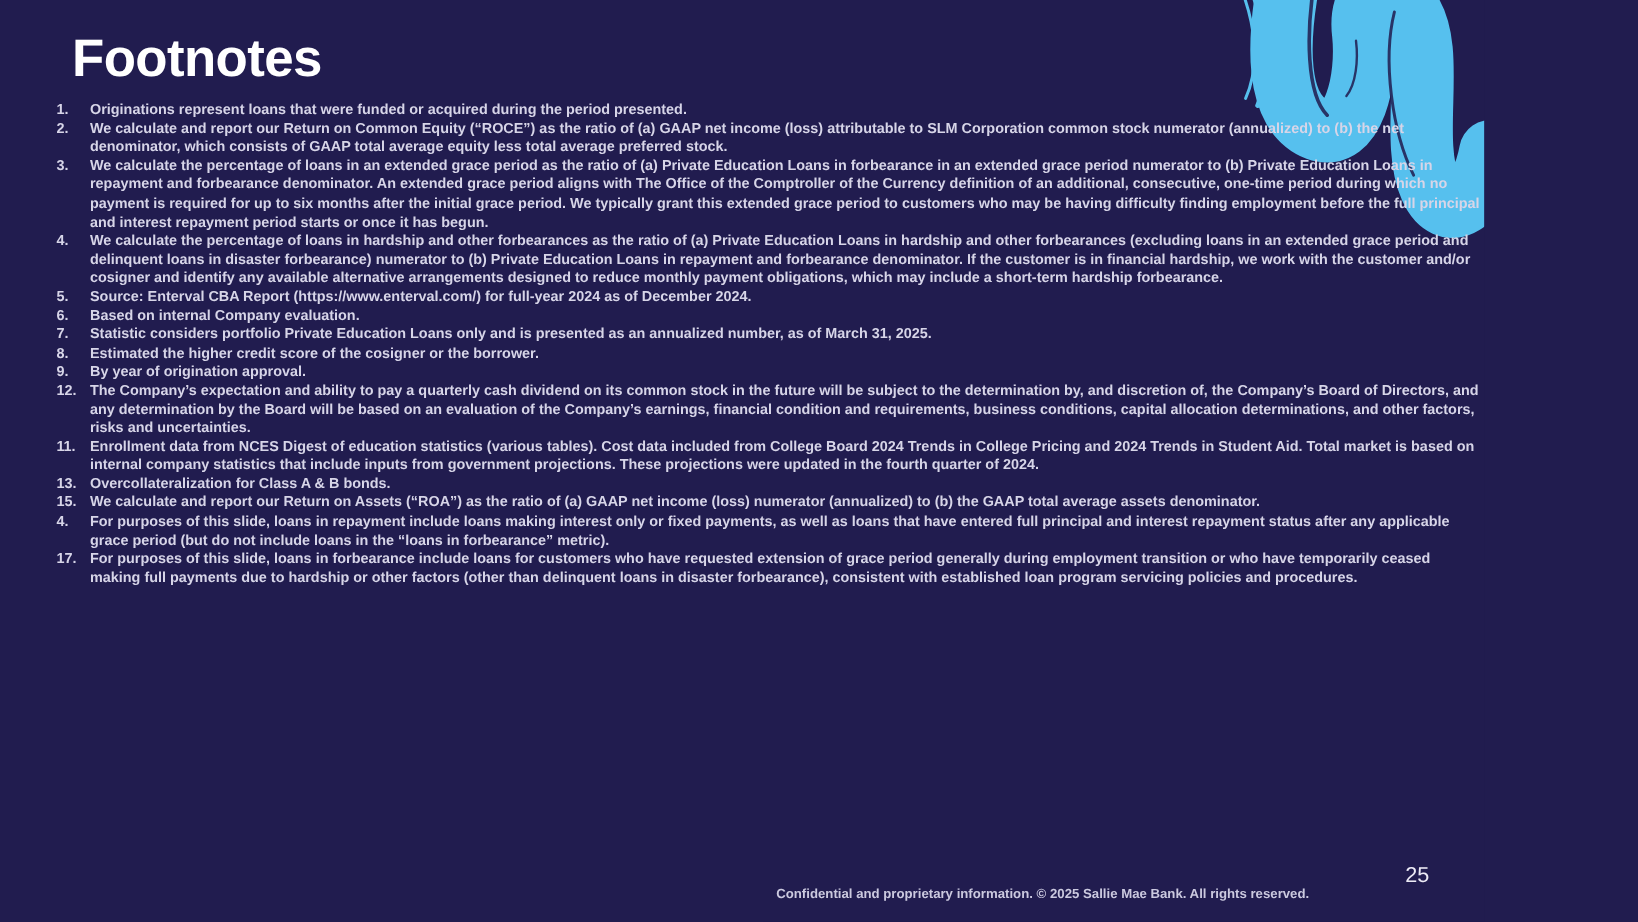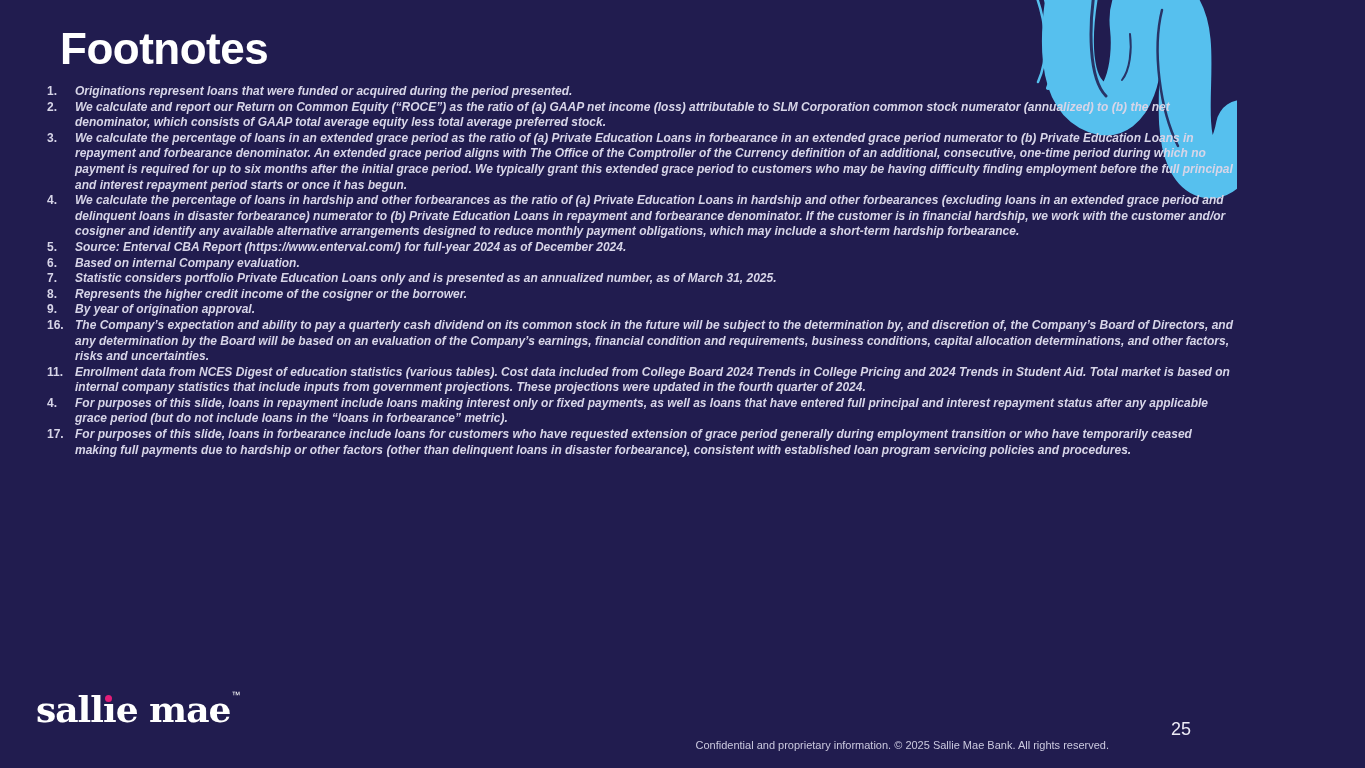--- a/index.html
+++ b/index.html
@@ -44,21 +44,21 @@
     color: #d7d5e8;
     font-size: 12px;
     line-height: 15.6px;
     font-weight: 600;
   }
   .fn { display: flex; align-items: flex-start; }
   .fn-num {
     flex: 0 0 28px;
     text-align: left;
   }
-  .fn-text { flex: 1 1 auto; font-style: italic; }
+  .fn-text { flex: 1 1 auto; }
   .logo {
     position: absolute;
     left: 36px;
     top: 688px;
     color: #ffffff;
     font-family: "DejaVu Serif", serif;
     font-weight: bold;
     font-size: 36px;
     letter-spacing: -1px;
     white-space: nowrap;
@@ -76,25 +76,25 @@
   .logo-tm {
     font-family: "Liberation Sans", sans-serif;
     font-size: 9px;
     font-weight: normal;
     vertical-align: 24px;
     letter-spacing: 0;
     margin-left: 1px;
   }
   .footer-note {
     position: absolute;
-    right: 128px;
+    right: 146px;
     bottom: 17px;
     font-size: 11px;
     color: #cbc9df;
-    font-weight: 400;
+    font-weight: 700;
   }
   .page-number {
     position: absolute;
     right: 46px;
     bottom: 28px;
     font-size: 18px;
     color: #eceaf5;
   }
 </style>
 </head>
@@ -142,43 +142,50 @@
     <div class="fn">
         <span class="fn-num">6.</span>
         <span class="fn-text">Based on internal Company evaluation.</span>
       </div>
     <div class="fn">
         <span class="fn-num">7.</span>
         <span class="fn-text">Statistic considers portfolio Private Education Loans only and is presented as an annualized number, as of March 31, 2025.</span>
       </div>
     <div class="fn">
         <span class="fn-num">8.</span>
-        <span class="fn-text">Represents the higher credit income of the cosigner or the borrower.</span>
+        <span class="fn-text">Estimated the higher credit score of the cosigner or the borrower.</span>
       </div>
     <div class="fn">
         <span class="fn-num">9.</span>
         <span class="fn-text">By year of origination approval.</span>
       </div>
     <div class="fn">
-        <span class="fn-num">16.</span>
+        <span class="fn-num">12.</span>
         <span class="fn-text">The Company’s expectation and ability to pay a quarterly cash dividend on its common stock in the future will be subject to the determination by, and discretion of, the Company’s Board of Directors, and any determination by the Board will be based on an evaluation of the Company’s earnings, financial condition and requirements, business conditions, capital allocation determinations, and other factors, risks and uncertainties.</span>
       </div>
     <div class="fn">
         <span class="fn-num">11.</span>
         <span class="fn-text">Enrollment data from NCES Digest of education statistics (various tables). Cost data included from College Board 2024 Trends in College Pricing and 2024 Trends in Student Aid. Total market is based on internal company statistics that include inputs from government projections. These projections were updated in the fourth quarter of 2024.</span>
+      </div>
+    <div class="fn">
+        <span class="fn-num">13.</span>
+        <span class="fn-text">Overcollateralization for Class A &amp; B bonds.</span>
+      </div>
+    <div class="fn">
+        <span class="fn-num">15.</span>
+        <span class="fn-text">We calculate and report our Return on Assets (“ROA”) as the ratio of (a) GAAP net income (loss) numerator (annualized) to (b) the GAAP total average assets denominator.</span>
       </div>
     <div class="fn">
         <span class="fn-num">4.</span>
         <span class="fn-text">For purposes of this slide, loans in repayment include loans making interest only or fixed payments, as well as loans that have entered full principal and interest repayment status after any applicable grace period (but do not include loans in the “loans in forbearance” metric).</span>
       </div>
     <div class="fn">
         <span class="fn-num">17.</span>
         <span class="fn-text">For purposes of this slide, loans in forbearance include loans for customers who have requested extension of grace period generally during employment transition or who have temporarily ceased making full payments due to hardship or other factors (other than delinquent loans in disaster forbearance), consistent with established loan program servicing policies and procedures.</span>
       </div>
   </div>
 
-  <div class="logo"><span>sall</span><span class="logo-i"><span>ı</span><span class="i-dot"></span></span><span>e mae</span><span class="logo-tm">™</span></div>
 
   <div class="footer-note">Confidential and proprietary information. © 2025 Sallie Mae Bank. All rights reserved.</div>
 
   <div class="page-number">25</div>
 
 </div>
 
 </body></html>

